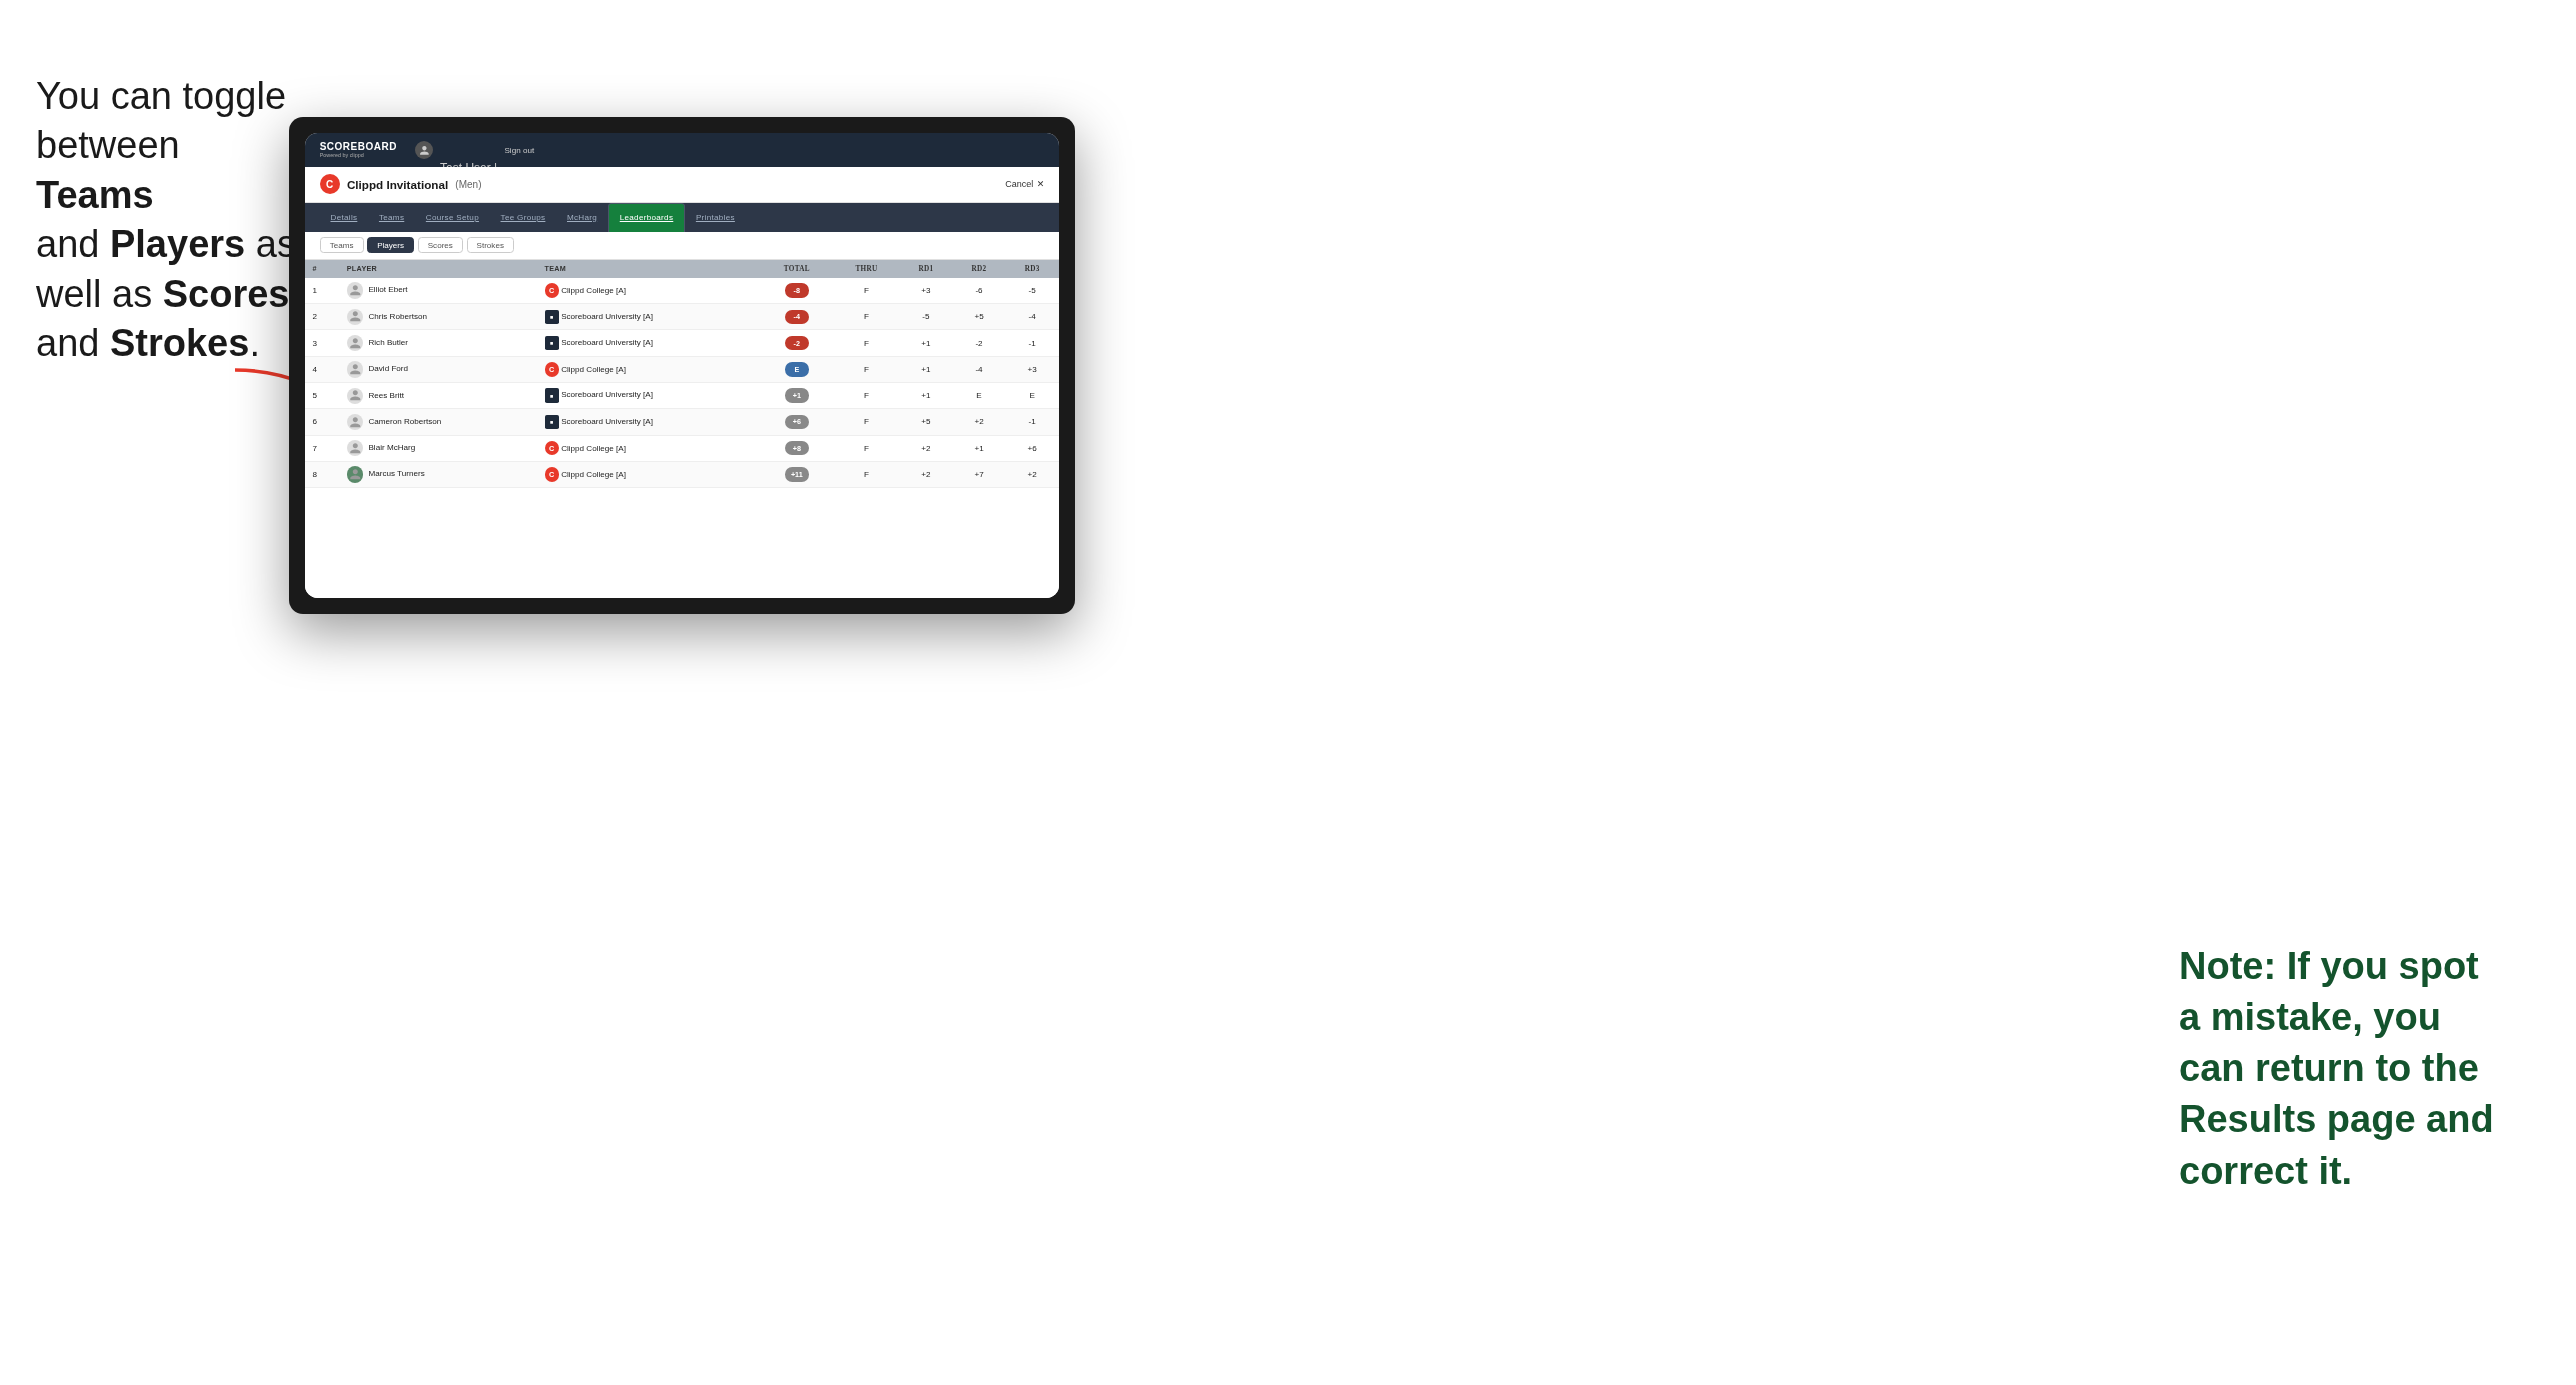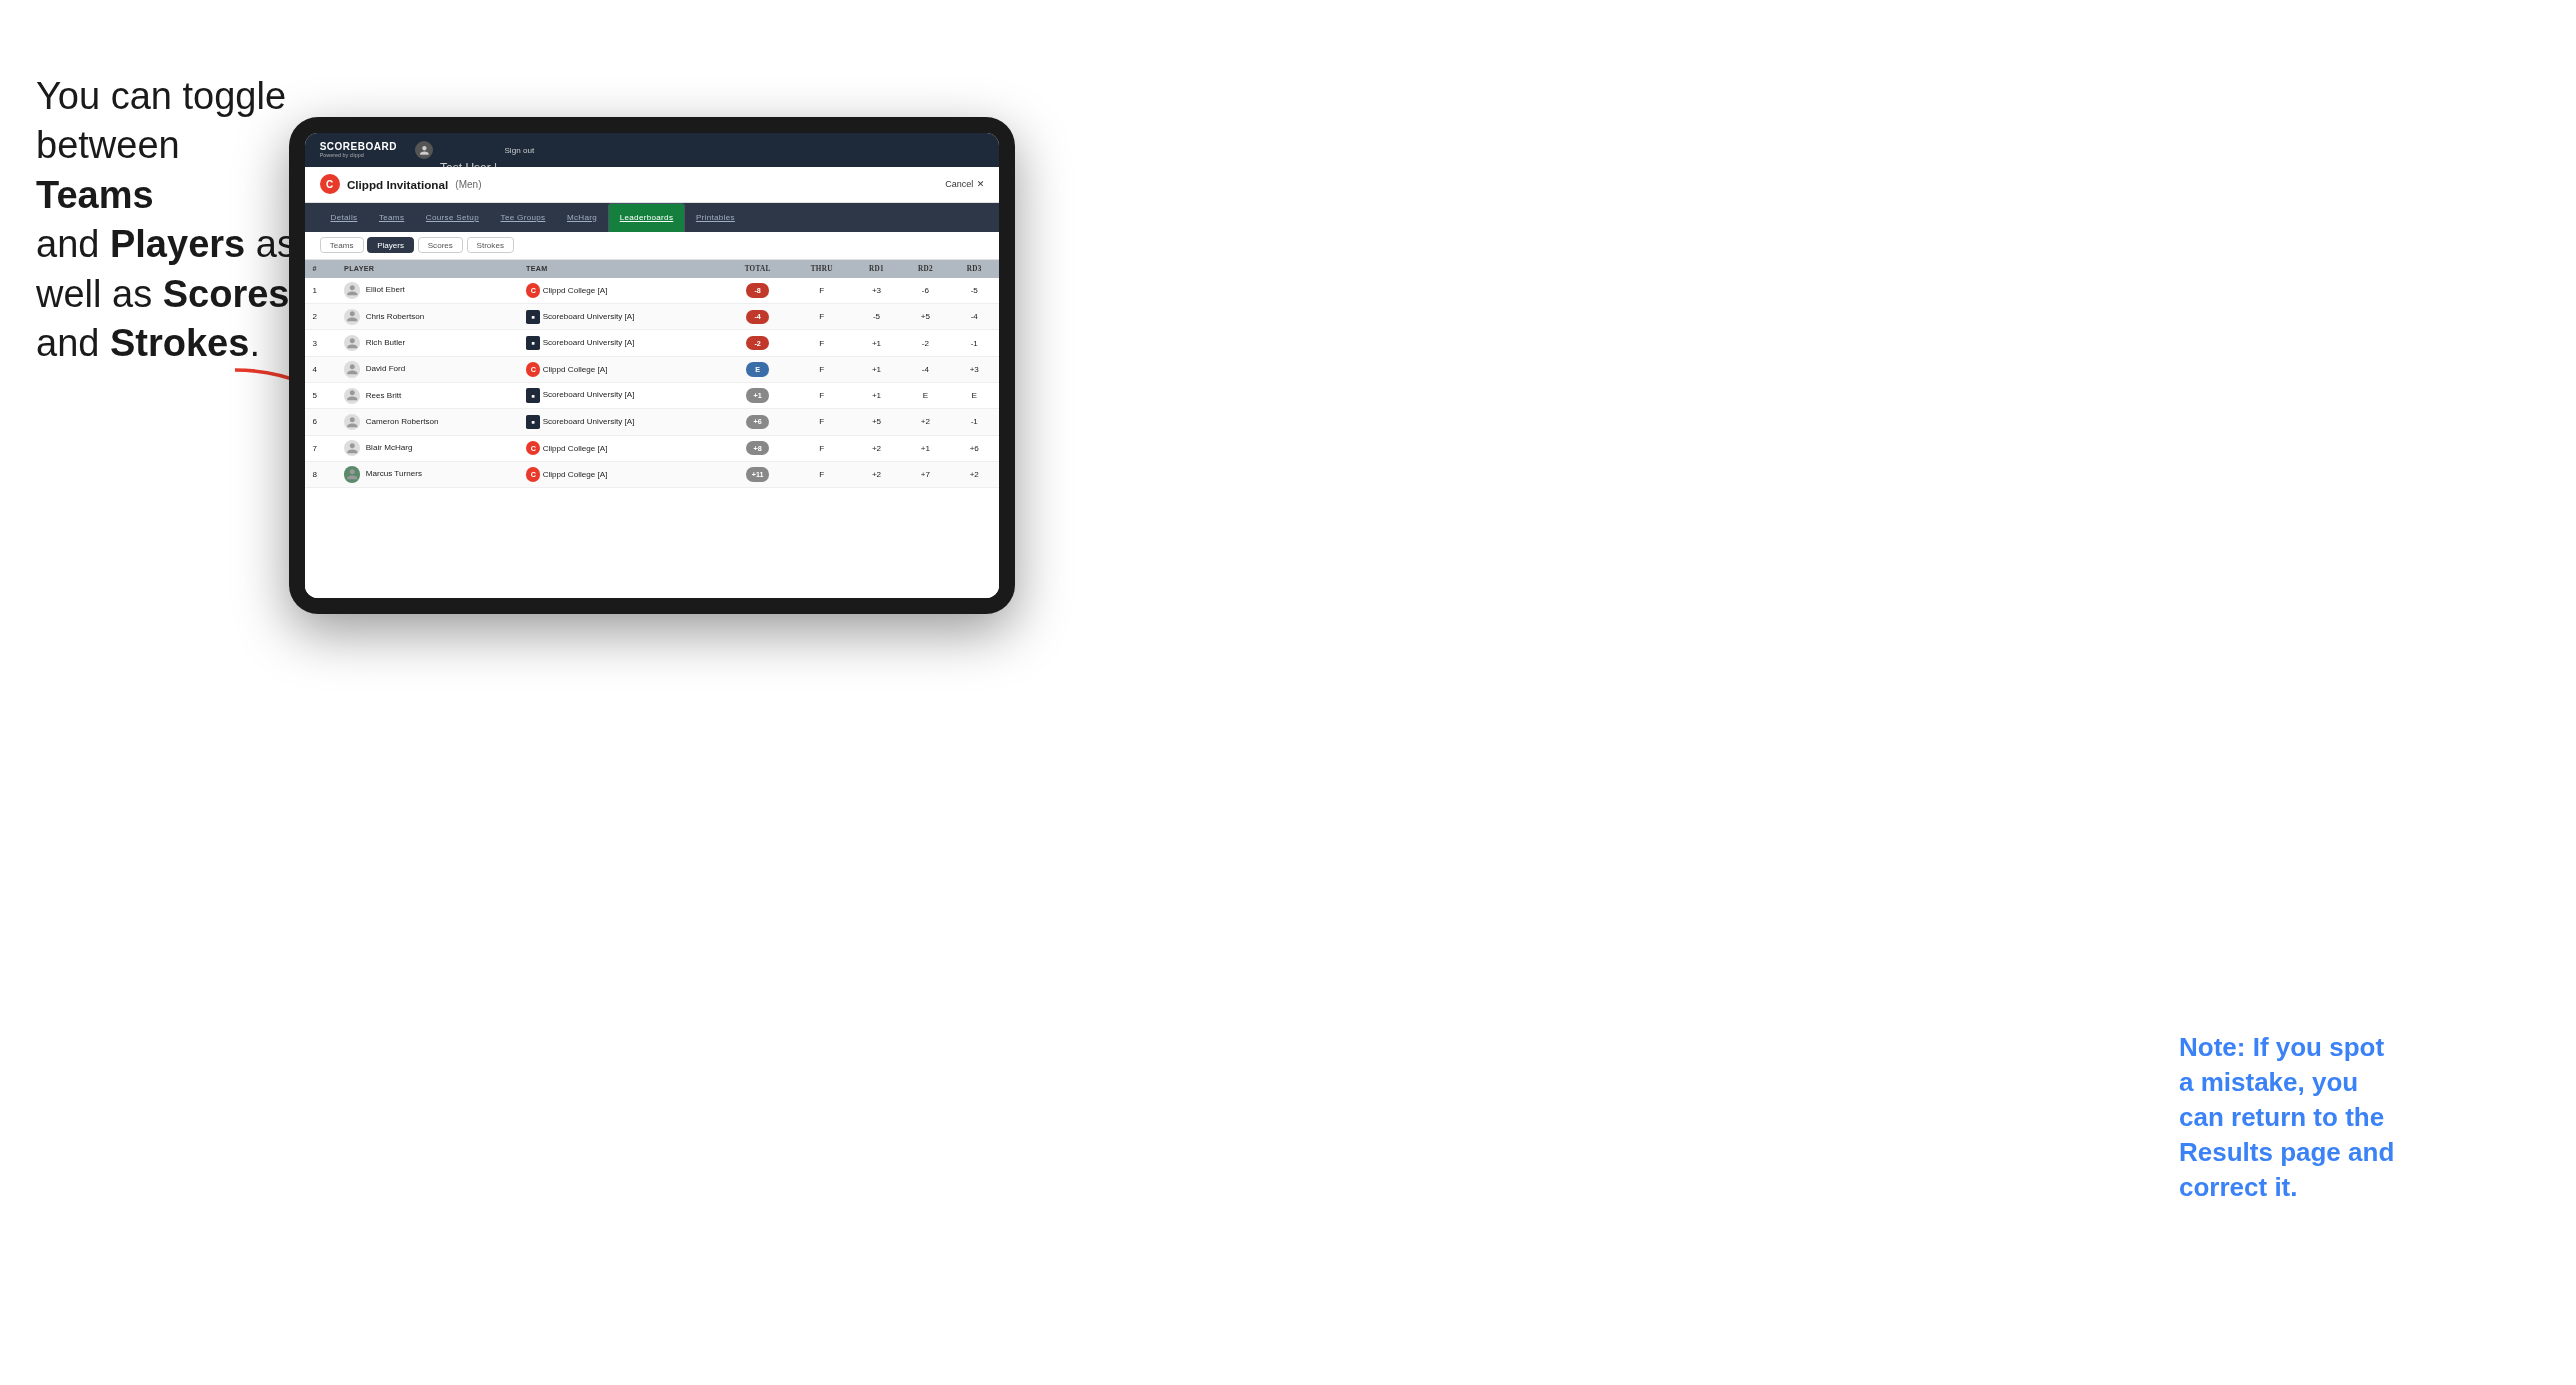--- a/index.html
+++ b/index.html
@@ -21,37 +21,37 @@
       font-size: 38px;
       line-height: 1.3;
       color: #1a1a1a;
     }
     .left-annotation b { font-weight: 800; }
 
     
     .right-annotation {
       position: absolute;
       right: 54px;
-      bottom: 181px;
+      bottom: 189px;
       width: 343px;
-      font-size: 26px;
+      font-size: 38px;
       line-height: 1.35;
-      color: #3b82f6;
+      color: #14532d;
     }
     .right-annotation b { font-weight: 800; }
 
     
     .tablet-frame {
       position: absolute;
       left: 289px;
       top: 117px;
-      width: 726px;
+      width: 786px;
       height: 497px;
       background: #1a1a1a;
-      border-radius: 29px;
+      border-radius: 14px;
       padding: 16.3px;
       box-shadow: 0 18px 54px rgba(0,0,0,0.4);
     }
     .tablet-screen {
       width: 100%;
       height: 100%;
       background: #f0f2f4;
       border-radius: 12.6px;
       overflow: hidden;
       display: flex;

